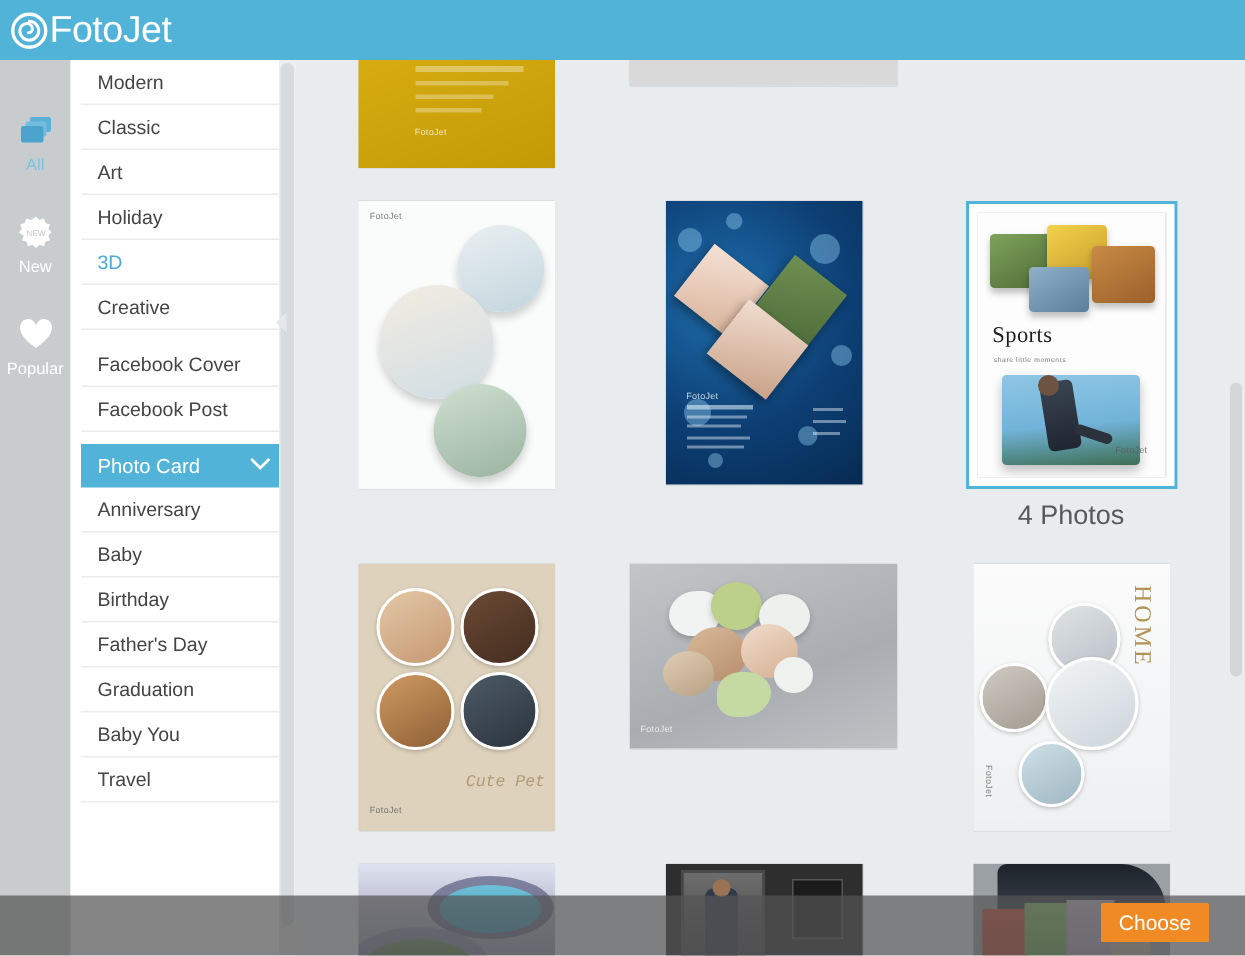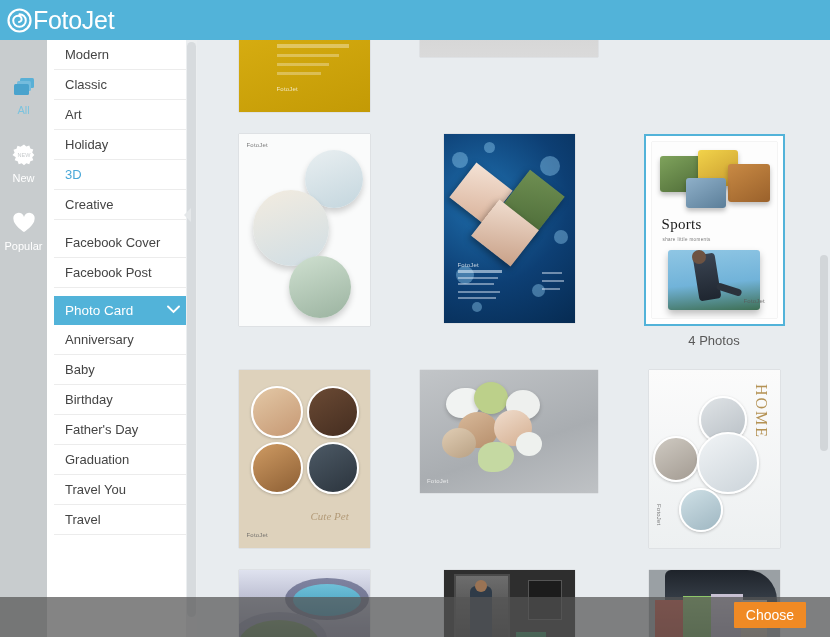--- a/index.html
+++ b/index.html
@@ -101,21 +101,21 @@
     width: 196px;
   }
   .thumb-box.sel {
     border: 2px solid #52b3d9; background: #fff;
     padding: 6px; width: 141px; margin: 0 auto;
   }
   .thumb {
     position: relative; overflow: hidden; background: #ddd;
     box-shadow: 0 0 1px rgba(0,0,0,.25);
   }
-  .cap { font-size: 13px; color: #595959; margin-top: 7px; }
+  .cap { font-size: 18px; color: #595959; margin-top: 7px; }
 
   
   .t-gold { width: 131px; height: 178px; background: linear-gradient(160deg,#c9a007 0%,#d8ae12 40%,#c39a05 100%); }
   .t-gray-wide { width: 178px; height: 123px; background: linear-gradient(150deg,#d8d8d8,#c6c6c6 60%,#dadada); }
   .t-circles { width: 131px; height: 192px; background: #fafbfb; }
   .t-blue { width: 131px; height: 189px; background: radial-gradient(circle at 30% 35%, #1f6fae 0%, #0d3f74 55%, #062b52 100%); }
   .t-sports { width: 125px; height: 176px; background: #fdfdfd; }
   .t-pet { width: 131px; height: 178px; background: #ded2bc; }
   .t-butterfly { width: 178px; height: 123px; background: linear-gradient(160deg,#c2c5c8,#a9adb1 60%,#bfc2c5); }
   .t-home { width: 131px; height: 178px; background: linear-gradient(180deg,#fbfbfb,#edf0f1); }
@@ -260,21 +260,21 @@
       <div class="side-item">
           <span>Birthday</span>
         </div>
       <div class="side-item">
           <span>Father's Day</span>
         </div>
       <div class="side-item">
           <span>Graduation</span>
         </div>
       <div class="side-item">
-          <span>Travel You</span>
+          <span>Baby You</span>
         </div>
       <div class="side-item">
           <span>Travel</span>
         </div>
     </div>
   </div>
 
   <div class="side-sb-track"></div>
   <div class="side-sb-thumb"></div>
   <div class="collapse-arrow"></div>
@@ -364,21 +364,21 @@
         <div class="cap">4 Photos</div>
       </div>
 
       <div class="cell">
         <div class="thumb-box">
           <div class="thumb t-pet">
             <div class="pcirc" style="left:12px;top:16px;width:52px;height:52px;background:linear-gradient(150deg,#e3c8a6,#c69873)"></div>
             <div class="pcirc" style="left:68px;top:16px;width:52px;height:52px;background:linear-gradient(150deg,#6b4a34,#442d20)"></div>
             <div class="pcirc" style="left:12px;top:72px;width:52px;height:52px;background:linear-gradient(150deg,#cf9b63,#8d5f34)"></div>
             <div class="pcirc" style="left:68px;top:72px;width:52px;height:52px;background:linear-gradient(150deg,#4d5a66,#2b343d)"></div>
-            <div style="position:absolute;left:72px;top:140px;font-family:Liberation Serif, serif;font-style:italic;font-size:11px;color:#b39b78">Cute Pet</div>
+            <div style="position:absolute;left:72px;top:140px;font-family:Liberation Mono, monospace;font-style:italic;font-size:11px;color:#b39b78">Cute Pet</div>
             <span class="wmk dark" style="left:8px;top:162px">FotoJet</span>
           </div>
         </div>
       </div>
 
       <div class="cell">
         <div class="thumb-box">
           <div class="thumb t-butterfly">
             <div style="position:absolute;left:26px;top:18px;width:34px;height:30px;background:#f1f3f2;border-radius:60% 40% 50% 50%;box-shadow:0 2px 4px rgba(0,0,0,.2)"></div>
             <div style="position:absolute;left:54px;top:12px;width:34px;height:32px;background:#bcd08a;border-radius:50%;box-shadow:0 2px 4px rgba(0,0,0,.2)"></div>

